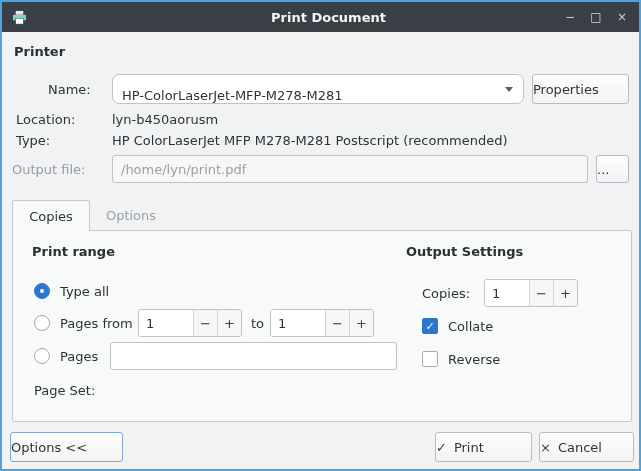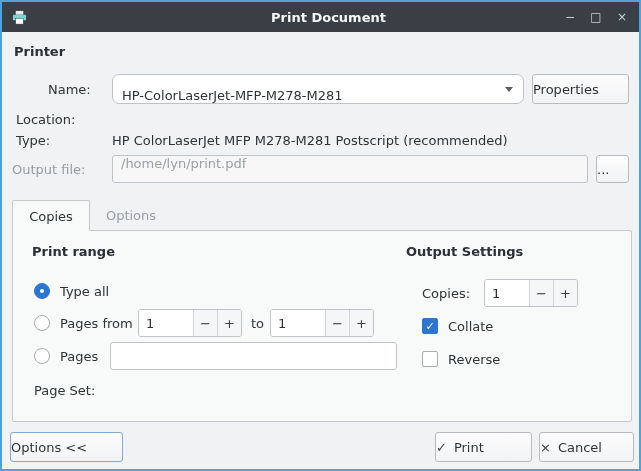--- a/index.html
+++ b/index.html
@@ -27,21 +27,21 @@
   .lbl { position:absolute; font-size:13px; color:#2e3436; }
   .lbl-gray { color:#979ca1; }
   .heading { font-weight:bold; color:#2b3036; }
   .btn {
     position:absolute; background:linear-gradient(#fdfdfe,#f2f3f4);
     border:1px solid #b8bcc0; border-radius:3px; font-size:13px; color:#2e3436;
     display:flex; align-items:center; cursor:default;
   }
   .entry {
     position:absolute; background:#ffffff; border:1px solid #bfc3c7; border-radius:3px;
-    font-size:13px; color:#2e3436; display:flex; align-items:flex-start; padding:0 8px;
+    font-size:13px; color:#2e3436; display:flex; align-items:center; padding:0 8px;
   }
   .entry.disabled { background:#f7f7f8; color:#9aa0a5; }
   .combo {
     position:absolute; background:#ffffff; border:1px solid #bfc3c7; border-radius:7px;
     font-size:13px; color:#2e3436; display:flex; align-items:flex-end; padding:0 26px 0 9px;
   }
   .combo .arrow {
     position:absolute; right:10px; top:50%; margin-top:-2px;
     width:0; height:0; border-left:4px solid transparent; border-right:4px solid transparent;
     border-top:5px solid #5a6066;
@@ -112,20 +112,21 @@
   <div class="lbl" style="left:46px; top:80px;">Name:</div>
   <div class="combo" style="left:110px; top:72px; width:412px; height:30px;">
     <span>HP-ColorLaserJet-MFP-M278-M281</span>
     <span class="arrow"></span>
   </div>
   <div class="btn" style="left:530px; top:72px; width:97px; height:30px;">
     <span>Properties</span>
   </div>
 
   <div class="lbl" style="left:14px; top:110px;">Location:</div>
+  <div class="lbl" style="left:110px; top:110px;">lyn-b450aorusm</div>
 
   <div class="lbl" style="left:14px; top:131px;">Type:</div>
   <div class="lbl" style="left:110px; top:131px;">HP ColorLaserJet MFP M278-M281 Postscript (recommended)</div>
 
   <div class="lbl lbl-gray" style="left:10px; top:160px;">Output file:</div>
   <div class="entry disabled" style="left:110px; top:153px; width:476px; height:28px;">
     <span>/home/lyn/print.pdf</span>
   </div>
   <div class="btn" style="left:594px; top:153px; width:33px; height:28px;">
     <span>...</span>

